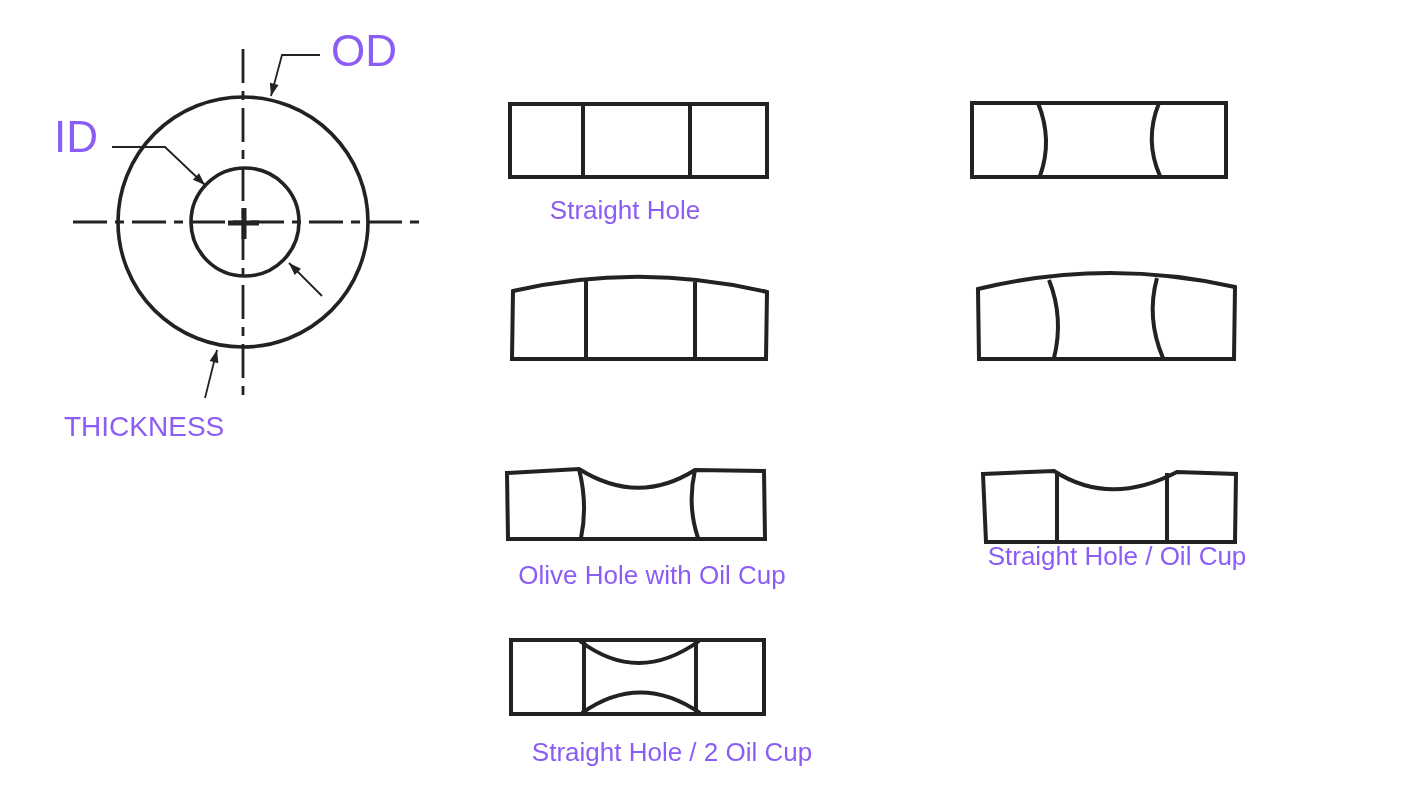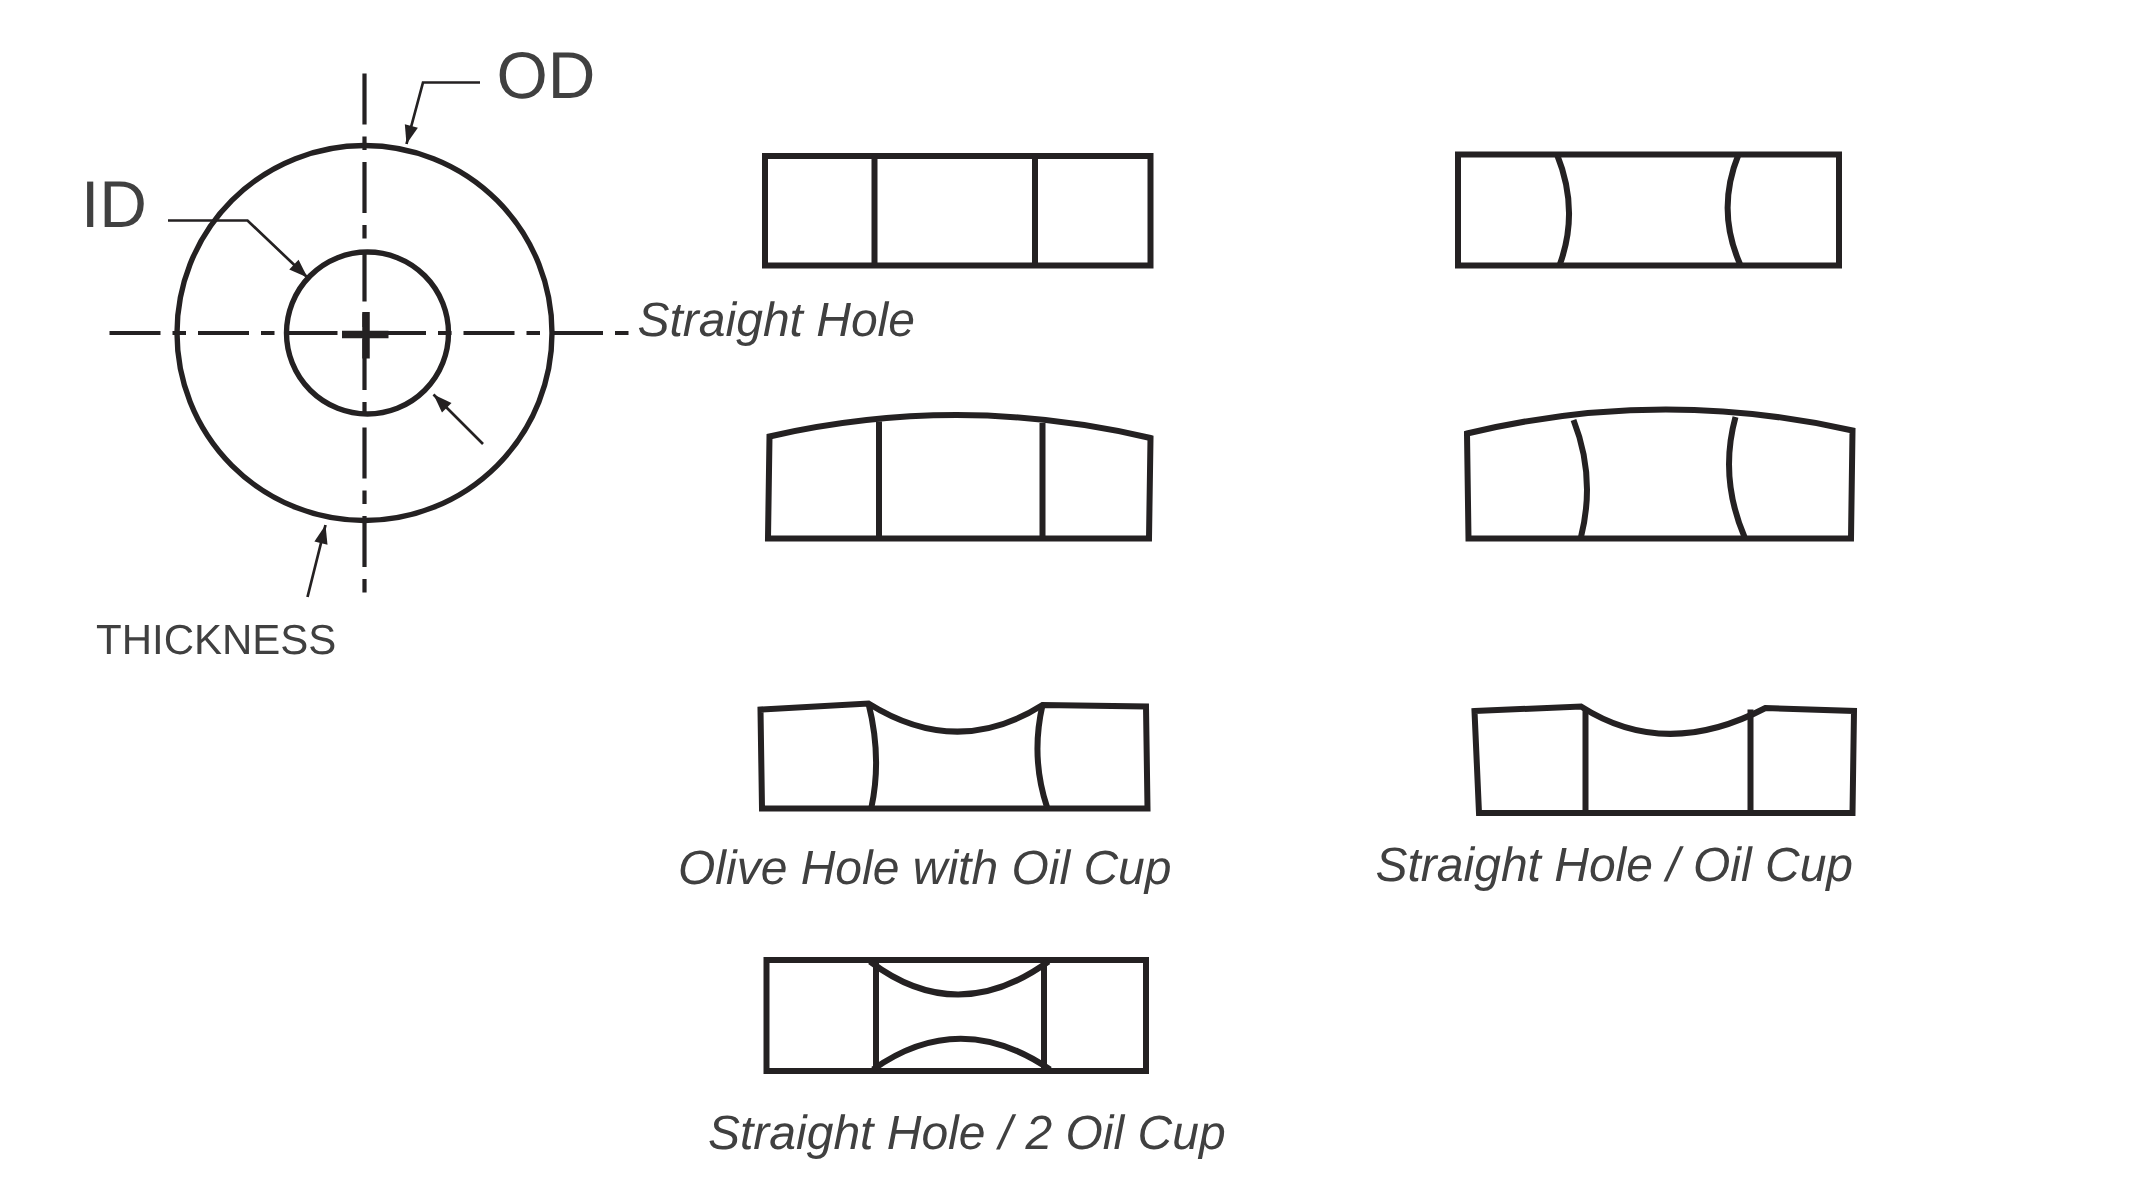--- a/index.html
+++ b/index.html
@@ -1,28 +1,28 @@
 <!DOCTYPE html>
 <html><head>
 <meta charset="utf-8">
 <style>
   html, body { margin:0; padding:0; background:#ffffff; }
   .canvas {
     position:relative;
     width:1420px; height:799px;
     background:#ffffff;
     font-family:"Liberation Sans", sans-serif;
-    color:#404040;
+    color:#8b5cf6;
     overflow:hidden;
   }
   .canvas svg { position:absolute; left:0; top:0; }
   .label { position:absolute; line-height:1; white-space:nowrap; }
   .dim   { font-size:44px; }
   .thick { font-size:28px; }
-  .cap   { font-size:32px; width:400px; text-align:left;font-style:italic; }
+  .cap   { font-size:26px; width:400px; text-align:center; }
 </style>
 </head>
 <body>
 
 <div class="canvas">
 
   <svg width="1420" height="799" viewBox="0 0 1420 799">
     <defs>
       <marker id="ah" markerUnits="userSpaceOnUse" markerWidth="16" markerHeight="12" refX="13" refY="5" orient="auto">
         <path d="M0.5,0.5 L13,5 L0.5,9.5 z" fill="#242122"></path>
@@ -98,16 +98,16 @@
 
   <div class="label thick" style="left:64px; top:413px">THICKNESS</div>
 
   <div class="label cap" style="left:425px; top:197px">Straight Hole</div>
 
 
 
 
   <div class="label cap" style="left:452px; top:562px">Olive Hole with Oil Cup</div>
 
-  <div class="label cap" style="left:917px; top:560px">Straight Hole / Oil Cup</div>
+  <div class="label cap" style="left:917px; top:543px">Straight Hole / Oil Cup</div>
 
   <div class="label cap" style="left:472px; top:739px">Straight Hole / 2 Oil Cup</div>
 </div>
 
 </body></html>

